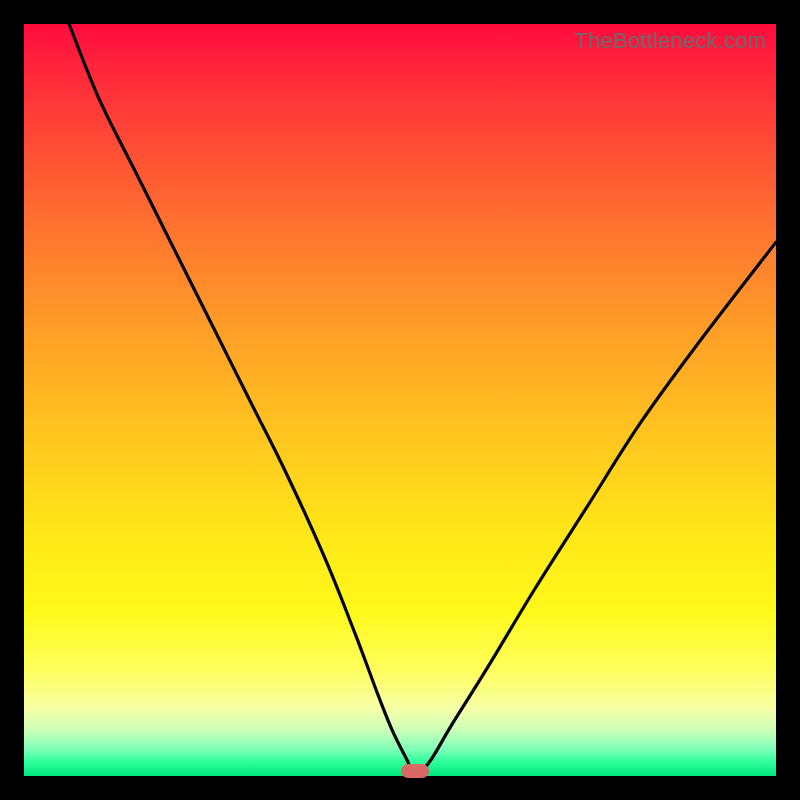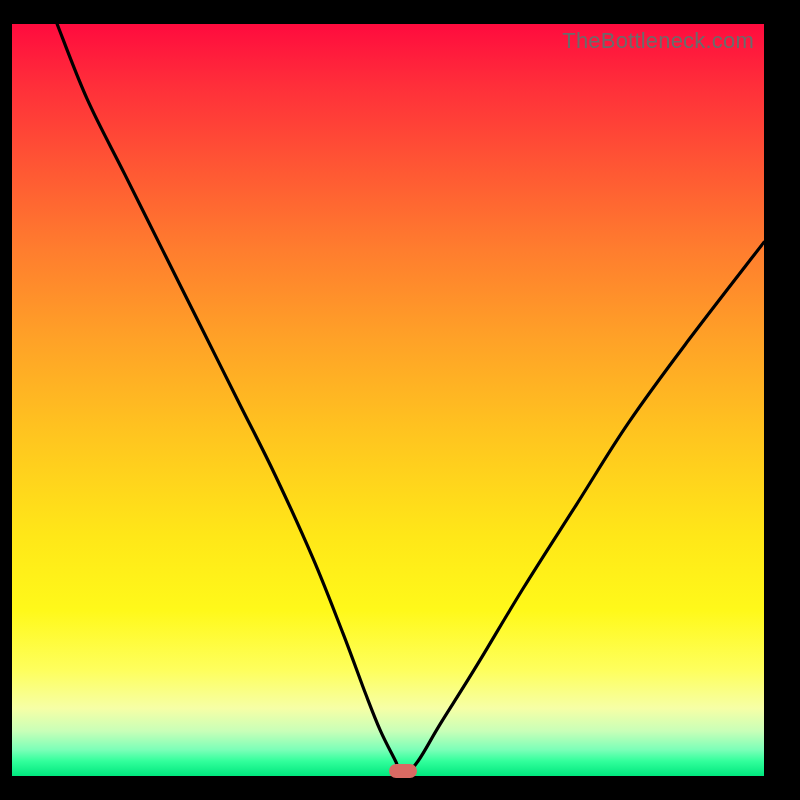--- a/index.html
+++ b/index.html
@@ -12,21 +12,21 @@
     font-family: Arial, Helvetica, sans-serif;
   }
   .frame {
     position: relative;
     width: 800px;
     height: 800px;
     background: #000;
   }
   .plot {
     position: absolute;
-    left: 12px;
+    left: 24px;
     top: 24px;
     width: 752px;
     height: 752px;
     background: linear-gradient(
       to bottom,
       #ff0b3e 0%,
       #ff2e3a 8%,
       #ff5a33 20%,
       #ff7d2e 30%,
       #ffa227 42%,

